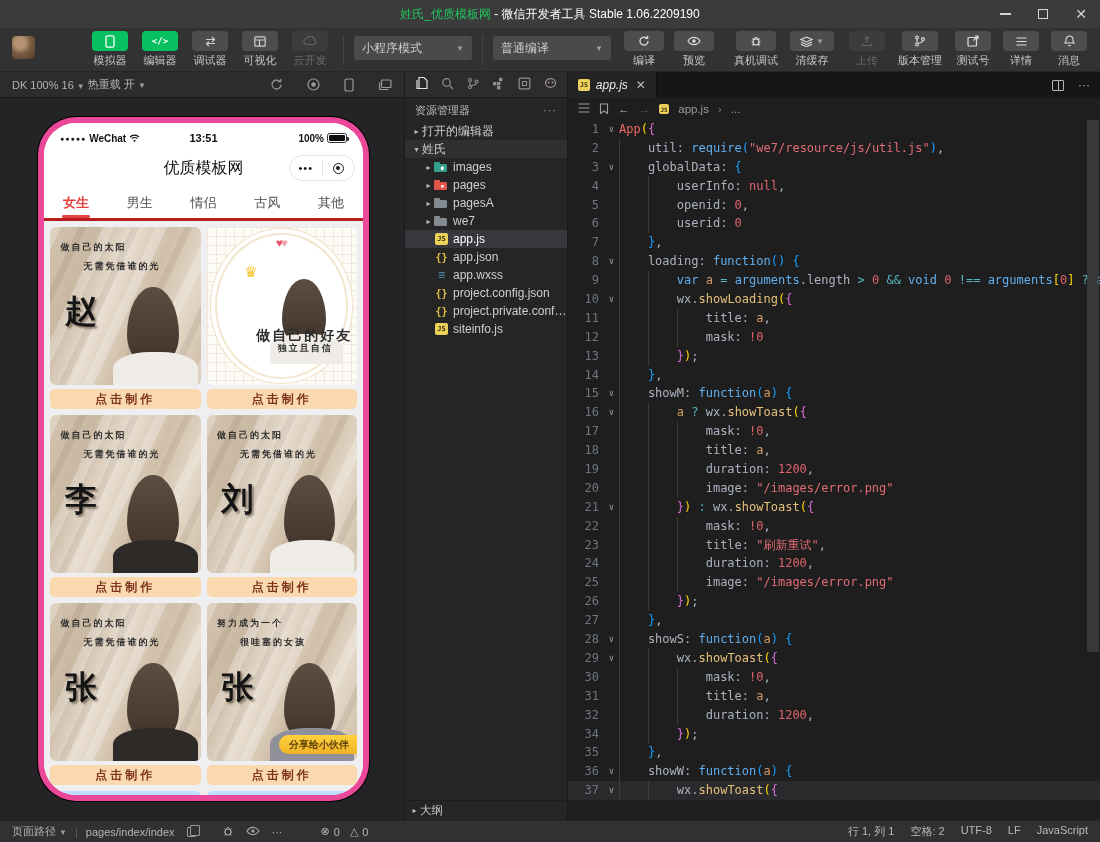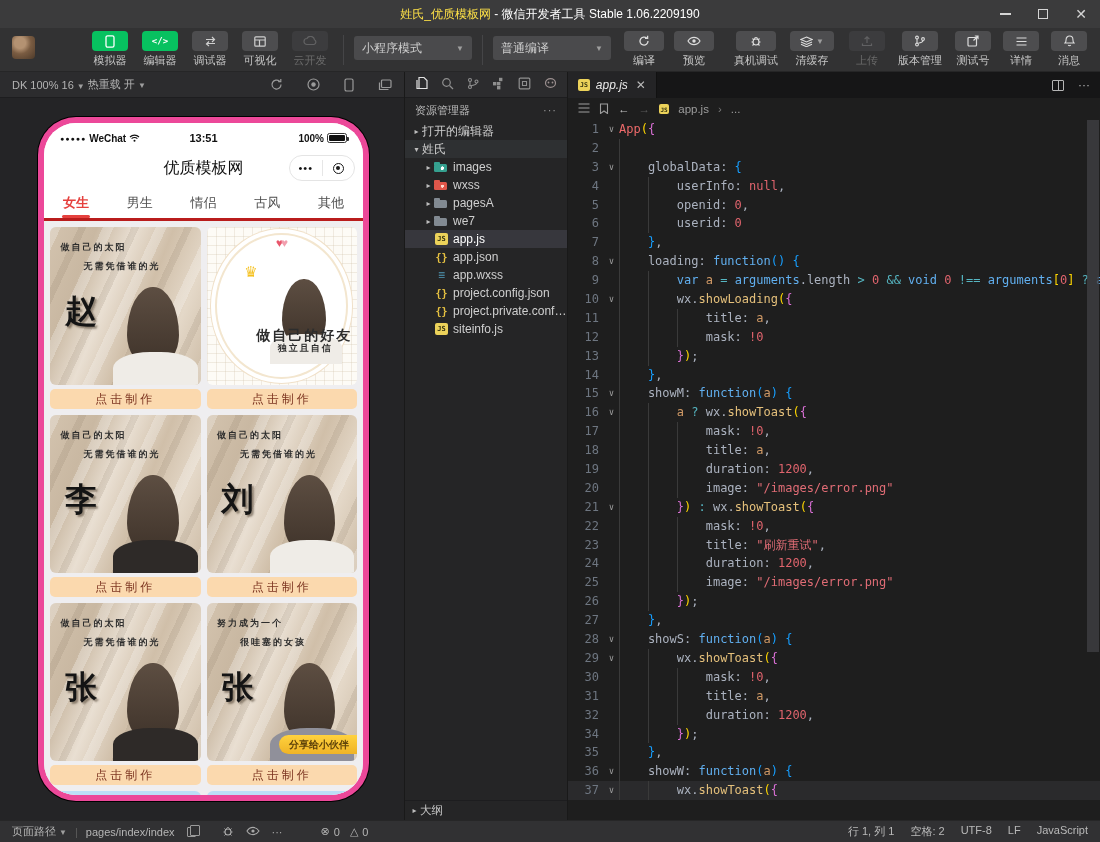--- a/index.html
+++ b/index.html
@@ -5,21 +5,21 @@
   *{margin:0;padding:0;box-sizing:border-box;}
   html,body{width:1100px;height:842px;overflow:hidden;background:#1e1e1e;
     font-family:"Liberation Sans","DejaVu Sans",sans-serif;font-size:12px;color:#ccc;}
   .window{width:1100px;height:842px;display:flex;flex-direction:column;background:#1e1e1e;}
 
   
   .titlebar{height:28px;background:#3b3b3c;display:flex;align-items:center;position:relative;flex:none;}
   .menubar{display:flex;align-items:center;padding-left:10px;gap:2px;z-index:2;}
   .menu-item{padding:0 8px;font-size:12.5px;color:#d8d8d8;line-height:28px;cursor:default;}
   .win-title{position:absolute;left:0;right:0;text-align:center;font-size:12px;pointer-events:none;}
-  .win-title .tname{color:#fde047;}
+  .win-title .tname{color:#22c55e;}
   .win-title .tsuffix{color:#ffffff;}
   .win-controls{margin-left:auto;display:flex;align-items:center;z-index:2;}
   .wc{width:38px;height:28px;display:flex;align-items:center;justify-content:center;color:#d5d5d5;}
   .wc-min i{display:block;width:11px;height:1.5px;background:#d5d5d5;}
   .wc-max i{display:block;width:10px;height:10px;border:1.5px solid #d5d5d5;}
   .wc-close{font-size:14px;}
 
   
   .toolbar{height:44px;background:#323233;border-bottom:1px solid #262627;display:flex;align-items:flex-start;padding:3px 8px 0 12px;flex:none;position:relative;}
   .avatar{width:23px;height:23px;border-radius:4px;margin-top:5px;
@@ -95,21 +95,21 @@
                repeating-linear-gradient(to bottom,rgba(205,190,165,.28) 0 1px,transparent 1px 9px);}
   .scirc{position:absolute;left:7%;top:5%;width:86%;height:90%;background:#fff;border-radius:50%;
     box-shadow:0 0 0 2px #f3e6cf,0 0 0 6px #fff,0 0 0 7px #f0e0c8;z-index:1;}
   .crown{position:absolute;left:25%;top:23%;color:#f5c01d;font-size:15px;z-index:3;}
   .hearts{position:absolute;left:46%;top:6%;font-size:12px;letter-spacing:-2px;z-index:3;}
   .hearts b:first-child{color:#e8566b;}
   .hearts b:last-child{color:#f29fae;}
   .v-scallop .cgirl{right:12%;bottom:13%;width:44%;height:54%;}
   .v-scallop .ct1{top:63%;left:33%;font-size:14px;}
   .v-scallop .ct2{top:73%;left:42%;}
-  .cbtn{height:20px;border-radius:5px;background:#fbd9ae;color:#7c3420;font-size:12px;font-weight:400;
+  .cbtn{height:20px;border-radius:5px;background:#fbd9ae;color:#7c3420;font-size:12px;font-weight:700;
     display:flex;align-items:center;justify-content:center;letter-spacing:3px;cursor:pointer;}
   .cbadge{position:absolute;right:0;bottom:7px;height:19px;line-height:19px;padding:0 8px 0 10px;
     background:linear-gradient(#ffd23e,#efb326);border-radius:10px 0 0 10px;font-size:10px;color:#5f430a;font-weight:700;z-index:4;}
   .pcard{height:12px;border-radius:6px 6px 0 0;background:#bcdff7;}
 
   
   .explorer{width:163px;flex:none;background:#252526;border-right:1px solid #191919;display:flex;flex-direction:column;}
   .x-iconstrip{height:26px;background:#2c2c2e;border-bottom:1px solid #1d1d1f;display:flex;align-items:center;
     gap:13px;padding:0 10px;flex:none;}
   .x-header{height:24px;display:flex;align-items:center;padding:0 10px;font-size:11px;color:#bbb;flex:none;}
@@ -575,21 +575,21 @@
             <span class="t-label">姓氏</span>
           </div>
           <div class="trow" style="padding-left: 18px;">
             <span class="t-arrow">▸</span>
             <span class="fi fi-folder-img"></span>
             <span class="t-label">images</span>
           </div>
           <div class="trow" style="padding-left: 18px;">
             <span class="t-arrow">▸</span>
             <span class="fi fi-folder-pages"></span>
-            <span class="t-label">wxss</span>
+            <span class="t-label">pages</span>
           </div>
           <div class="trow" style="padding-left: 18px;">
             <span class="t-arrow">▸</span>
             <span class="fi fi-folder"></span>
             <span class="t-label">pagesA</span>
           </div>
           <div class="trow" style="padding-left: 18px;">
             <span class="t-arrow">▸</span>
             <span class="fi fi-folder"></span>
             <span class="t-label">we7</span>
@@ -662,20 +662,21 @@
       <div class="cl">
             <span class="ln">1</span>
             <span class="fold">∨</span>
             <span class="ind" style="width: 0ch;"></span>
             <span class="tx"><span class="tk-e">App</span><span class="tk-b1">(</span><span class="tk-b2">{</span></span>
           </div>
           <div class="cl">
             <span class="ln">2</span>
             <span class="fold"></span>
             <span class="ind" style="width: 4ch;"></span>
+            <span class="tx"><span class="tk-p">util: </span><span class="tk-k">require</span><span class="tk-b3">(</span><span class="tk-s">"we7/resource/js/util.js"</span><span class="tk-b3">)</span><span class="tk-p">,</span></span>
           </div>
           <div class="cl">
             <span class="ln">3</span>
             <span class="fold">∨</span>
             <span class="ind" style="width: 4ch;"></span>
             <span class="tx"><span class="tk-p">globalData: </span><span class="tk-b3">{</span></span>
           </div>
           <div class="cl">
             <span class="ln">4</span>
             <span class="fold"></span>

